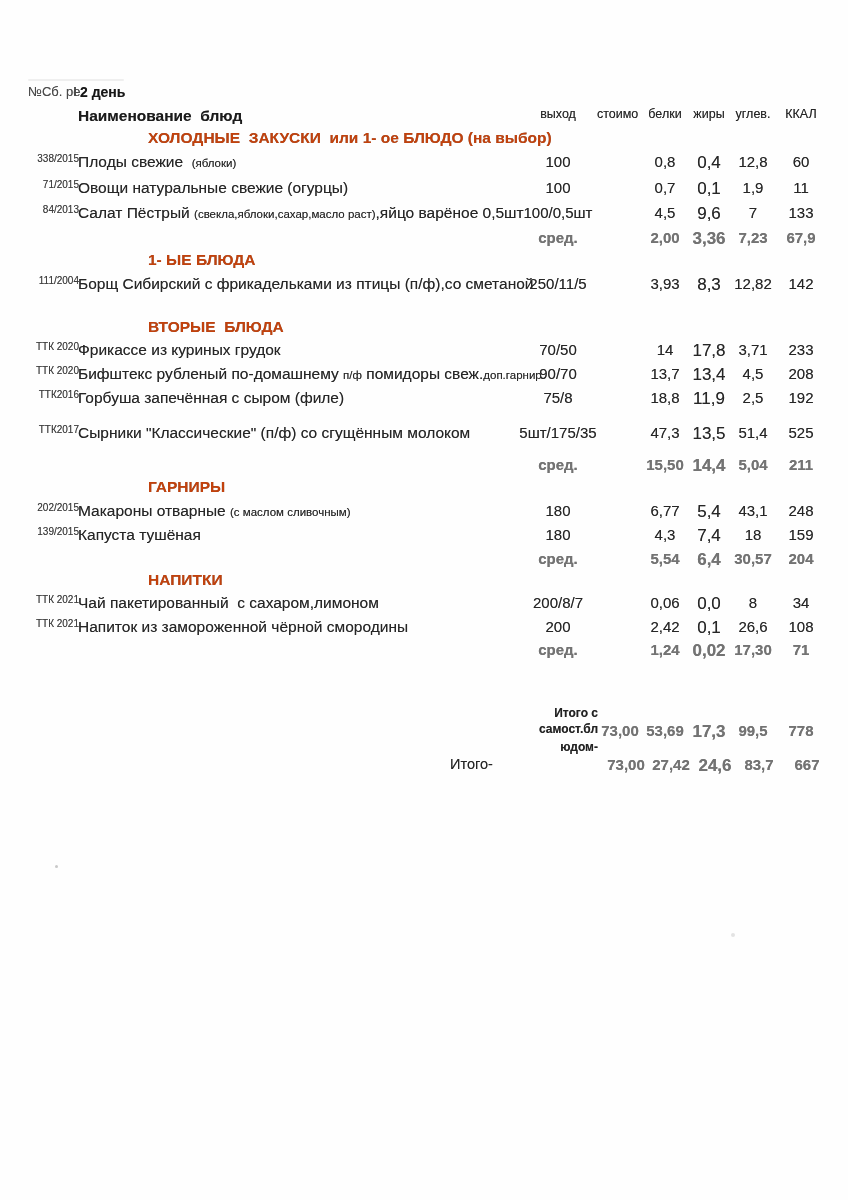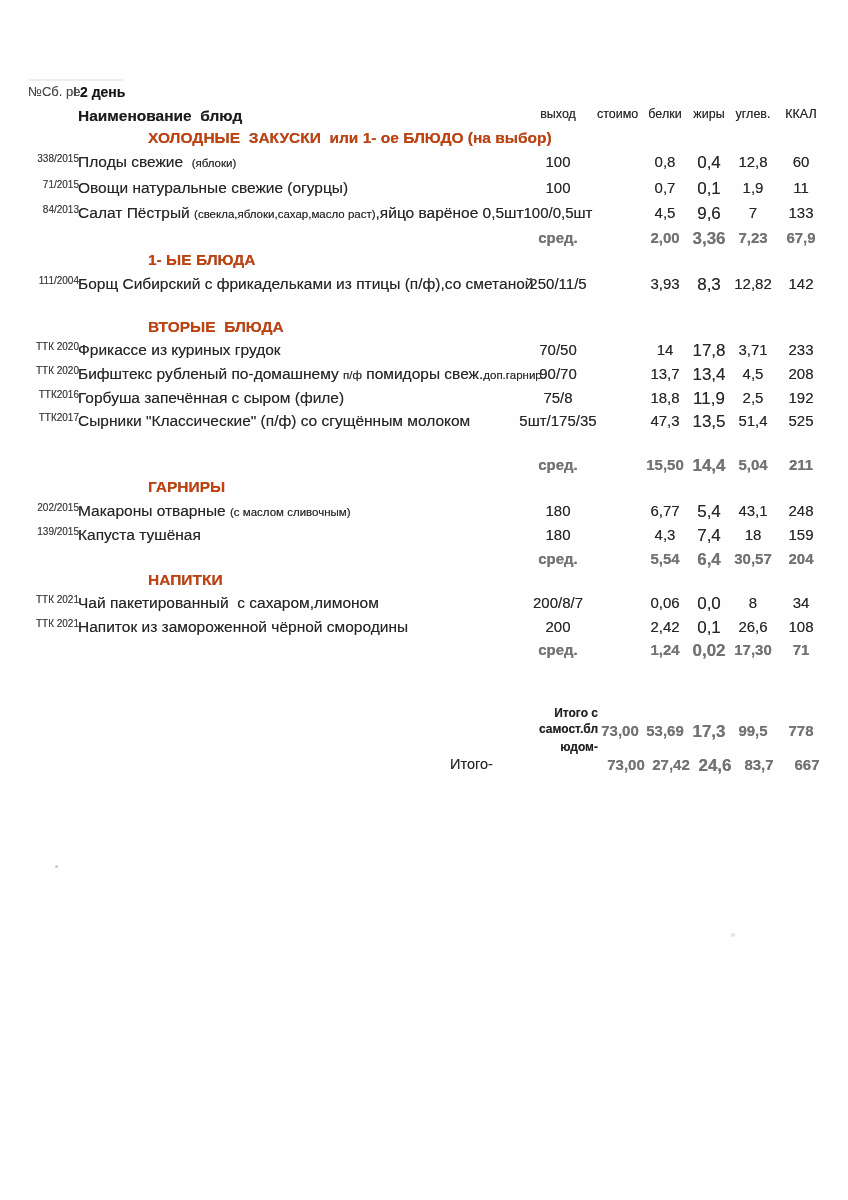--- a/index.html
+++ b/index.html
@@ -146,21 +146,21 @@
   <div class="r" style="top:389px">
     <span class="code">ТТК2016</span>
     <span class="nm"><span>Горбуша запечённая с сыром (филе)</span></span>
     <span class="vy">75/8</span>
     <span class="be">18,8</span>
     <span class="zh">11,9</span>
     <span class="ug">2,5</span>
     <span class="kk">192</span>
   </div>
 
-  <div class="r" style="top:412px">
+  <div class="r" style="top:424px">
     <span class="code">ТТК2017</span>
     <span class="nm"><span>Сырники "Классические" (п/ф) со сгущённым молоком</span></span>
     <span class="vy">5шт/175/35</span>
     <span class="be">47,3</span>
     <span class="zh">13,5</span>
     <span class="ug">51,4</span>
     <span class="kk">525</span>
   </div>
 
   <div class="r" style="top:456px">

